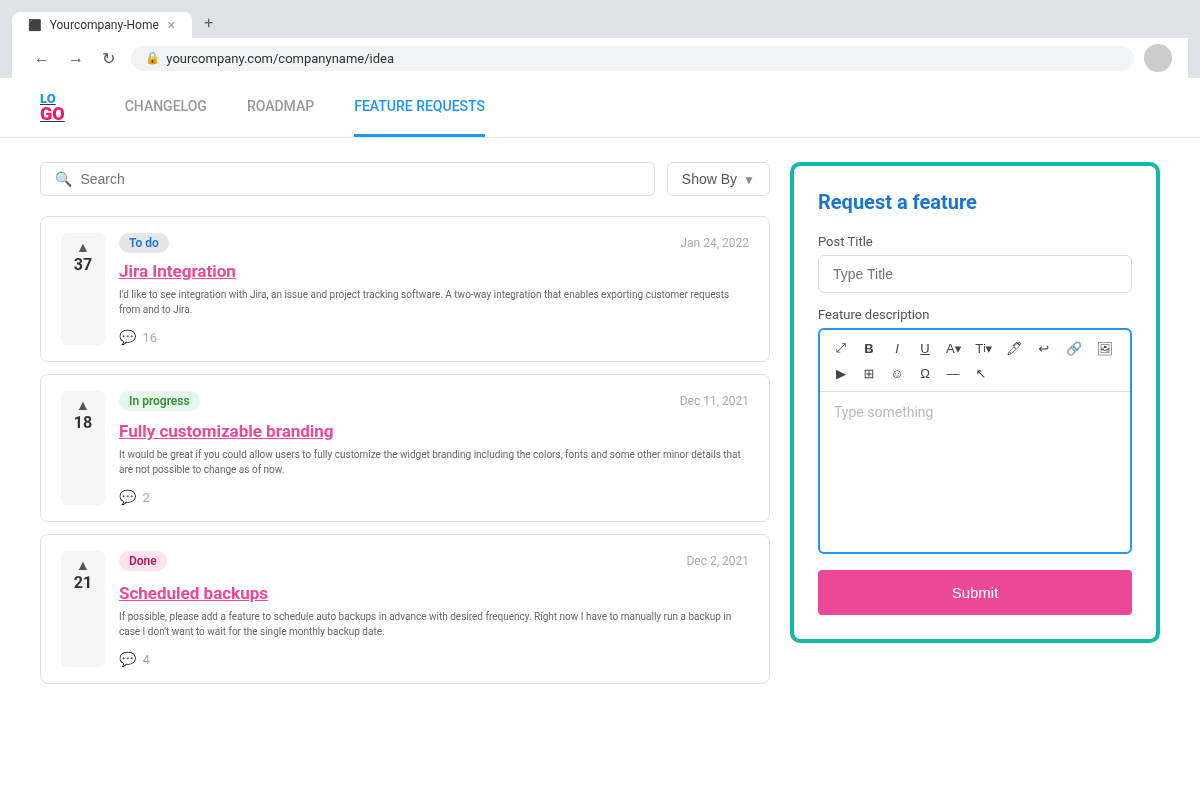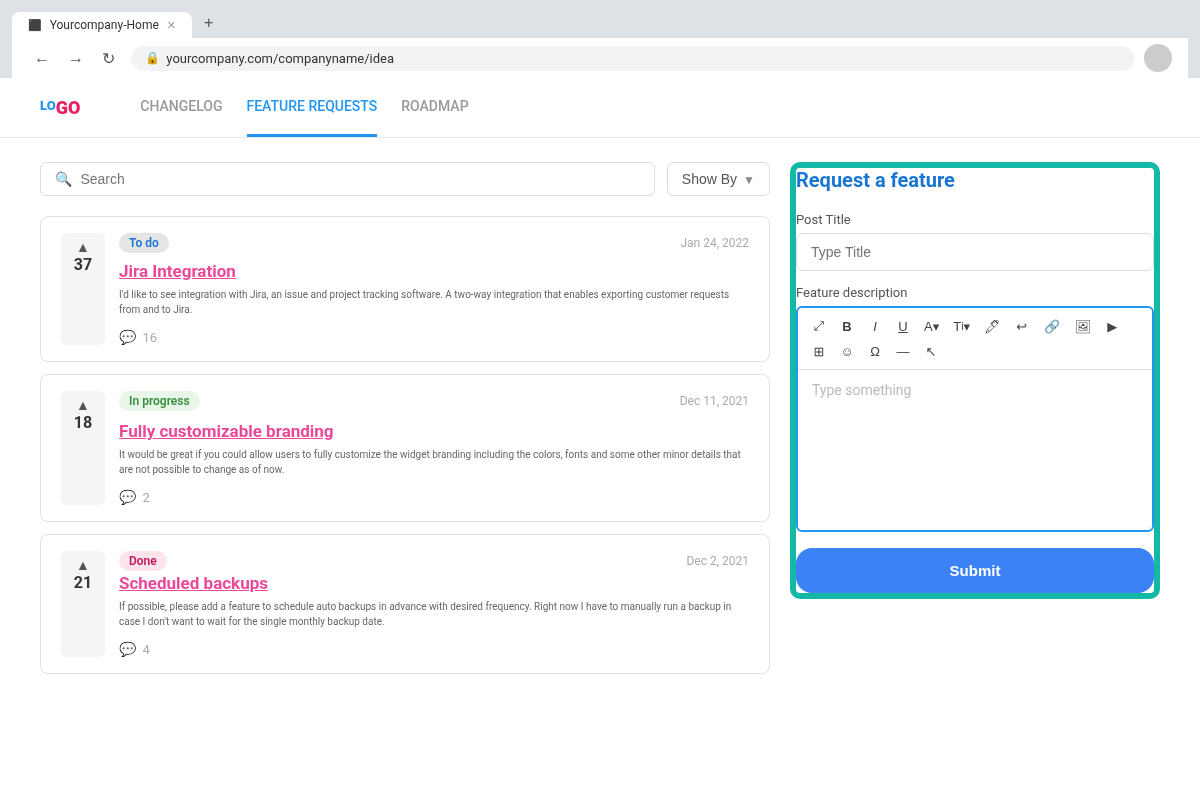--- a/index.html
+++ b/index.html
@@ -16,24 +16,24 @@
     .nav-btn { background: none; border: none; cursor: pointer; color: #555; font-size: 16px; padding: 2px 6px; border-radius: 50%; }
     .address-bar { flex: 1; background: #f1f3f4; border-radius: 20px; padding: 5px 14px; font-size: 13px; color: #333; display: flex; align-items: center; gap: 6px; }
     .lock-icon { color: #555; font-size: 12px; }
     .profile-icon { width: 28px; height: 28px; border-radius: 50%; background: #ccc; }
 
     
     .app { background: #fff; min-height: 750px; }
 
     
     .app-header { display: flex; align-items: center; padding: 0 40px; height: 60px; border-bottom: 1px solid #e8e8e8; background: #fff; }
-    .logo { display: flex; flex-direction: row; line-height: 1; margin-right: 60px; }
+    .logo { display: flex; flex-direction: column; line-height: 1; margin-right: 60px; text-decoration: underline; }
     .logo-top { color: #2196f3; font-weight: 900; font-size: 13px; }
     .logo-bottom { color: #e91e63; font-weight: 900; font-size: 18px; }
-    .nav-links { display: flex; gap: 24px; }
+    .nav-links { display: flex; gap: 40px; }
     .nav-link { text-decoration: none; color: #999; font-size: 14px; font-weight: 500; padding: 20px 0; border-bottom: 3px solid transparent; }
     .nav-link.active { color: #2196f3; border-bottom-color: #2196f3; }
 
     
     .main-layout { display: flex; gap: 20px; padding: 24px 40px; min-height: 700px; }
     .left-panel { flex: 1; display: flex; flex-direction: column; gap: 0; }
     .right-panel { width: 370px; flex-shrink: 0; }
 
     
     .search-filter-row { display: flex; align-items: center; gap: 12px; margin-bottom: 20px; }
@@ -55,33 +55,33 @@
     .vote-arrow { color: #555; font-size: 14px; }
     .vote-count { font-weight: 700; font-size: 16px; color: #333; }
     .card-body { display: flex; gap: 14px; }
     .card-content { flex: 1; }
     .card-title { font-weight: 700; font-size: 17px; color: #ec4899; margin-bottom: 6px; text-decoration: underline; }
     .card-desc { font-size: 10px; color: #666; line-height: 1.5; }
     .card-footer { margin-top: 12px; display: flex; align-items: center; gap: 6px; color: #aaa; font-size: 13px; }
     .comment-icon { font-size: 14px; }
 
     
-    .request-panel { background: #fff; border: 6px solid #14b8a6; border-radius: 10px; }
+    .request-panel { background: #fff; border: 4px solid #14b8a6; border-radius: 10px; padding: 24px; }
     .request-title { font-size: 20px; font-weight: 700; color: #1976d2; margin-bottom: 20px; }
     .form-label { font-size: 13px; color: #555; margin-bottom: 6px; display: block; }
     .form-input { width: 100%; border: 1px solid #ddd; border-radius: 6px; padding: 10px 14px; font-size: 14px; color: #999; outline: none; margin-bottom: 14px; }
 
     
     .editor-wrapper { border: 2px solid #2196f3; border-radius: 6px; margin-bottom: 16px; }
     .editor-toolbar { display: flex; flex-wrap: wrap; gap: 2px; padding: 6px 8px; border-bottom: 1px solid #e0e0e0; align-items: center; }
     .toolbar-btn { background: none; border: none; cursor: pointer; padding: 4px 6px; border-radius: 4px; font-size: 13px; color: #444; display: flex; align-items: center; justify-content: center; min-width: 26px; }
     .editor-area { padding: 12px 14px; min-height: 160px; }
     .editor-placeholder { color: #bbb; font-size: 14px; }
 
-    .submit-btn { width: 100%; background: #3b82f6; color: #fff; border: none; border-radius: 16px; padding: 14px; font-size: 15px; font-weight: 700; cursor: pointer; }
+    .submit-btn { width: 100%; background: #ec4899; color: #fff; border: none; border-radius: 4px; padding: 14px; font-size: 15px; font-weight: 400; cursor: pointer; }
   </style>
 </head>
 <body>
 
 <div class="browser-chrome">
   <div class="browser-tabs">
     <div class="browser-tab">
       <span style="font-size:11px;">⬛</span>
       <span>Yourcompany-Home</span>
       <span class="tab-close">✕</span>
@@ -104,22 +104,22 @@
 
 <div class="app">
 
   <header class="app-header">
     <div class="logo">
       <span class="logo-top">LO</span>
       <span class="logo-bottom">GO</span>
     </div>
     <nav class="nav-links">
       <a href="#" class="nav-link">CHANGELOG</a>
+      <a href="#" class="nav-link">ROADMAP</a>
       <a href="#" class="nav-link active">FEATURE REQUESTS</a>
-      <a href="#" class="nav-link">ROADMAP</a>
     </nav>
   </header>
 
   <div class="main-layout">
 
     <div class="left-panel">
 
       <div class="search-filter-row">
         <div class="search-box">
           <span class="search-icon">🔍</span>
@@ -175,21 +175,21 @@
           </div>
         </div>
 
         <div class="feature-card">
           <div class="card-body">
             <div class="card-vote">
               <span class="vote-arrow">▲</span>
               <span class="vote-count">21</span>
             </div>
             <div class="card-content">
-              <div class="card-header" style="margin-bottom:2px;gap:19px;">
+              <div class="card-header" style="margin-bottom:12px;gap:19px;">
                 <span class="card-badge badge-done">Done</span>
                 <span class="card-date">Dec 2, 2021</span>
               </div>
               <div class="card-title">Scheduled backups</div>
               <div class="card-desc">If possible, please add a feature to schedule auto backups in advance with desired frequency. Right now I have to manually run a backup in case I don't want to wait for the single monthly backup date.</div>
               <div class="card-footer">
                 <span class="comment-icon">💬</span>
                 <span>4</span>
               </div>
             </div>

